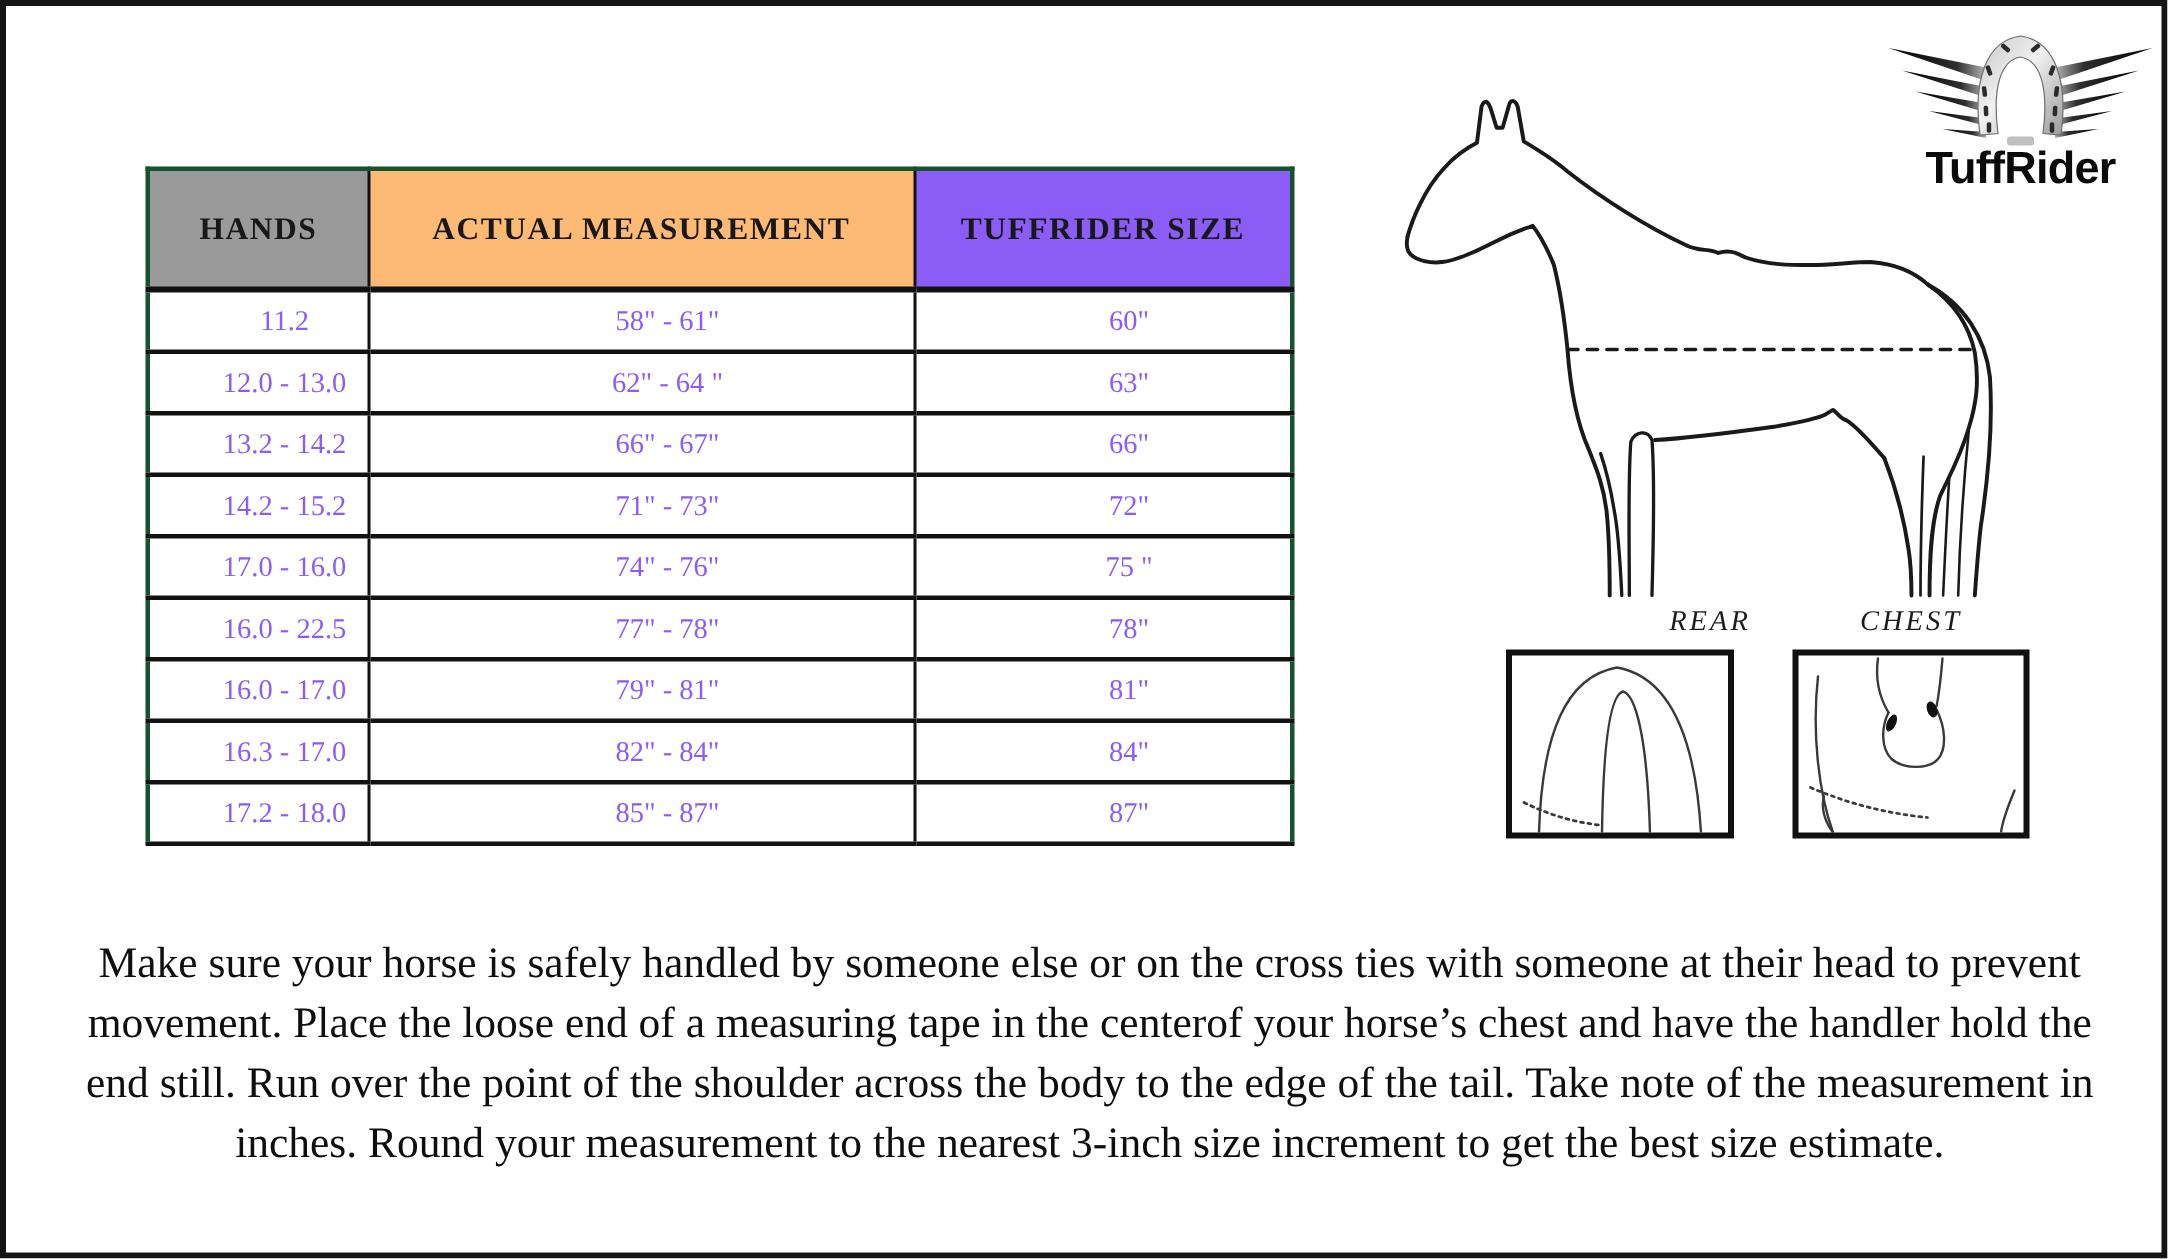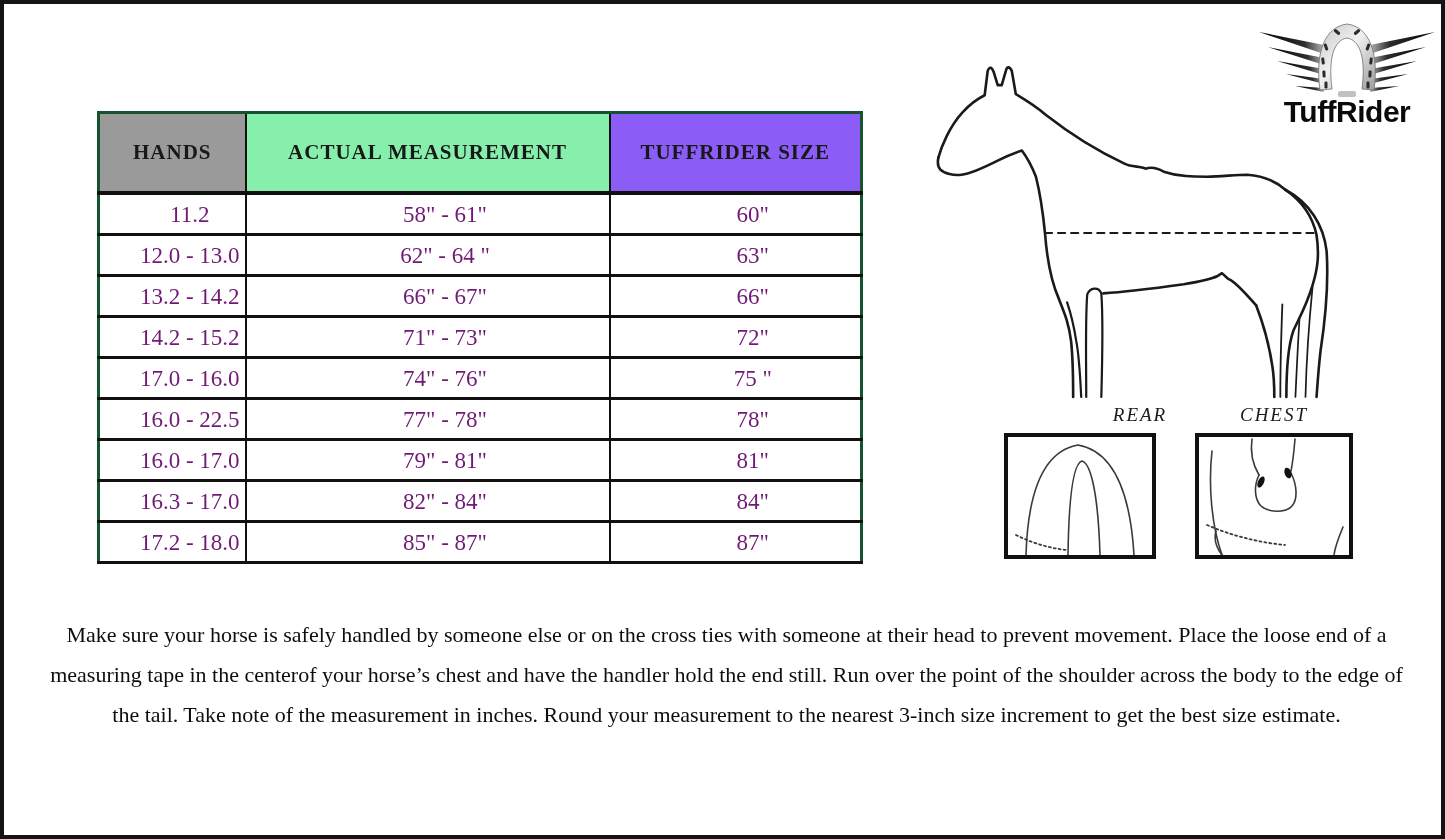--- a/index.html
+++ b/index.html
@@ -15,61 +15,61 @@
     border:3px solid #14532d;
   }
   table.size-chart th{
     background:#9a9a9a;height:75px;
     font-size:21px;font-weight:bold;letter-spacing:1px;
     border:2px solid #111;border-bottom:4px solid #111;
     font-family:"Liberation Serif", serif;color:#181818;
     text-align:center;vertical-align:middle;
   }
   table.size-chart td{
-    height:36px;font-size:23px;text-align:center;vertical-align:middle;
+    height:36px;font-size:19px;text-align:center;vertical-align:middle;
     border:2px solid #111;border-top-width:3px;border-bottom-width:3px;
-    background:#fff;color:#701a75;line-height:1;
+    background:#fff;color:#8b5cf6;line-height:1;
     font-family:"Liberation Serif", serif;
     padding-left:36px;
   }
   
   .horse-wrap{position:absolute;left:922px;top:50px;width:415px;height:352px;}
   .logo{position:absolute;left:1252px;top:12px;width:182px;height:114px;}
   .inset{position:absolute;box-sizing:border-box;border:4px solid #111;background:#fff;}
   .inset.rear{left:1000px;top:429px;width:152px;height:126px;}
   .inset.chest{left:1191px;top:429px;width:158px;height:126px;}
   .inset-label{
     position:absolute;top:400px;height:24px;
     font-style:italic;font-size:19px;letter-spacing:2px;text-align:center;
     font-family:"Liberation Serif", serif;color:#1b1b1b;
   }
   .inset-label.rear{left:1060px;width:152px;}
   .inset-label.chest{left:1191px;width:158px;}
   
   .instructions{
     position:absolute;left:35px;top:589px;width:1375px;
-    font-size:22px;line-height:40px;text-align:center;color:#0e0e0e;
+    font-size:29px;line-height:40px;text-align:center;color:#0e0e0e;
     font-family:"Liberation Serif", serif;
   }
 </style>
 </head>
 <body>
 
 <div class="frame">
 
   <table class="size-chart">
     <colgroup>
       <col style="width:147px">
         <col style="width:364px">
         <col style="width:252px">
     </colgroup>
     <thead>
         <tr>
           <th style="background: rgb(154, 154, 154);">HANDS</th>
-          <th style="background: #86efac;">ACTUAL MEASUREMENT</th>
+          <th style="background: #fdba74;">ACTUAL MEASUREMENT</th>
           <th style="background: #8b5cf6;">TUFFRIDER SIZE</th>
         </tr>
       </thead>
     <tbody>
         <tr>
           <td>11.2</td>
           <td>58" - 61"</td>
           <td>60"</td>
         </tr>
         <tr>

